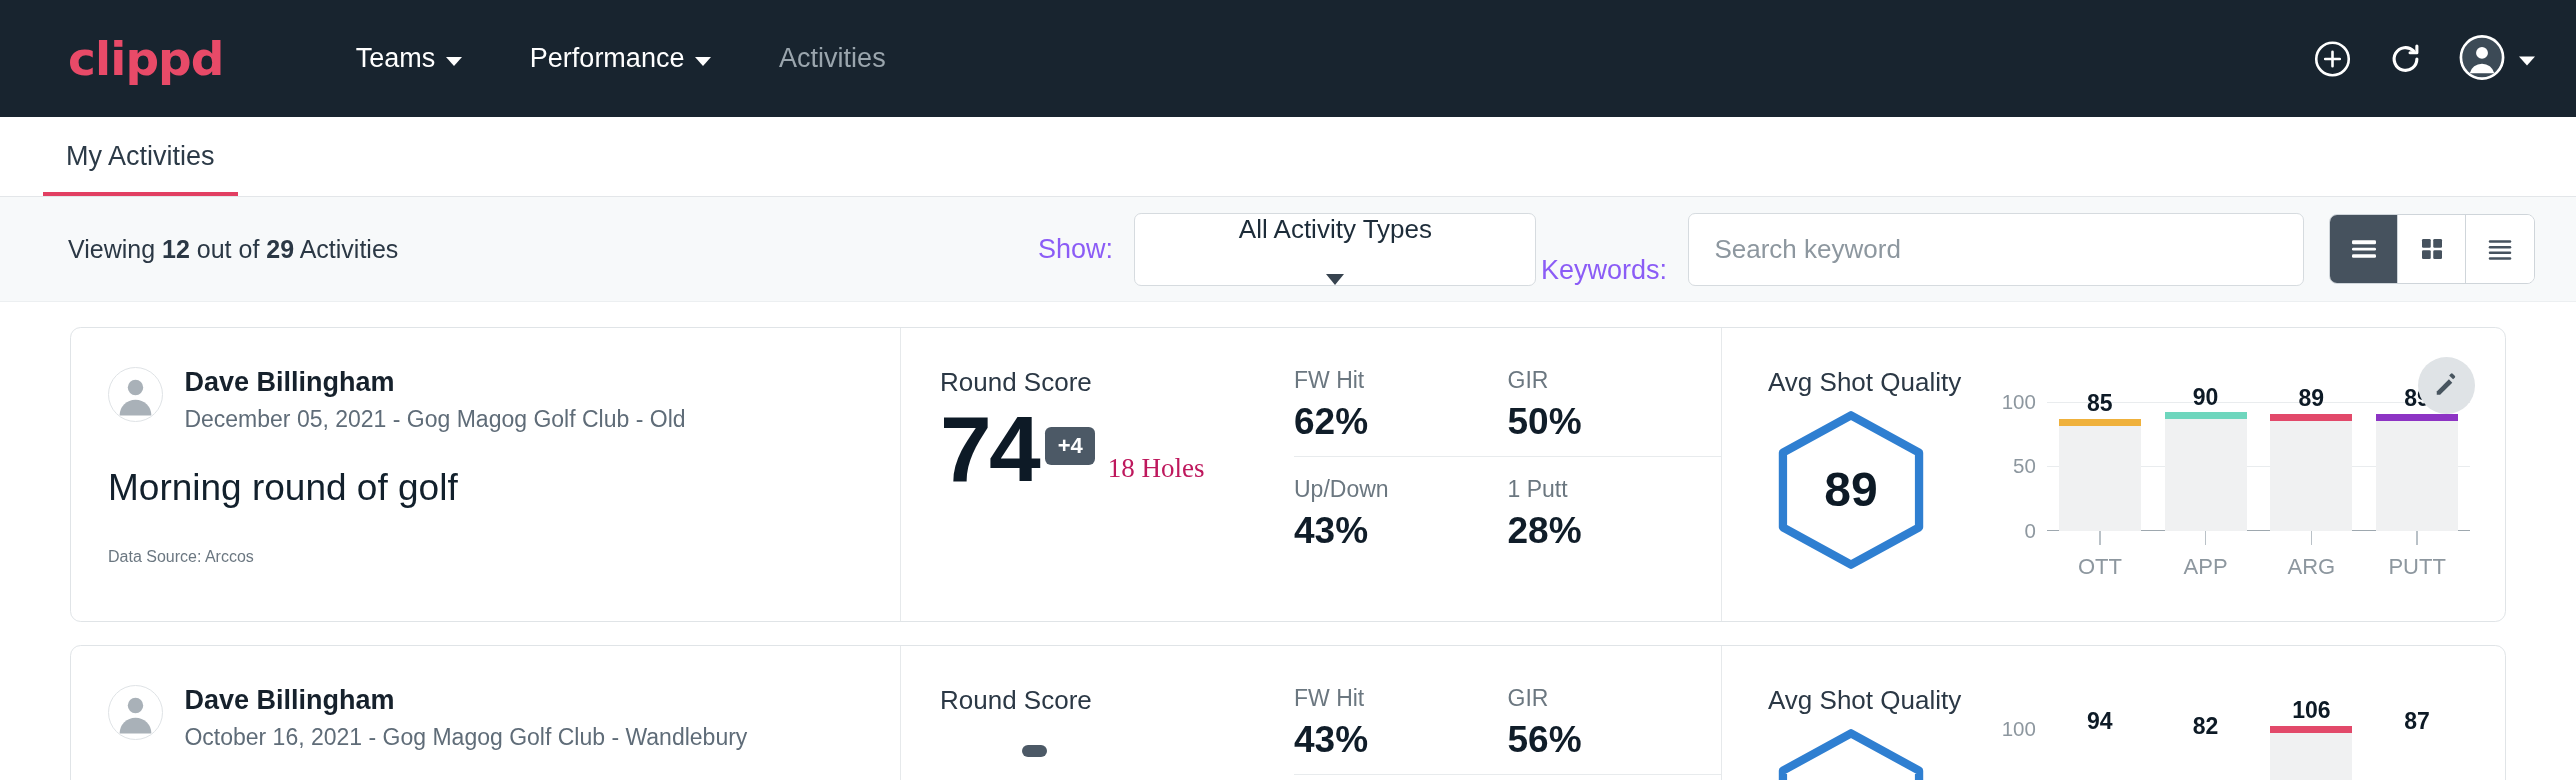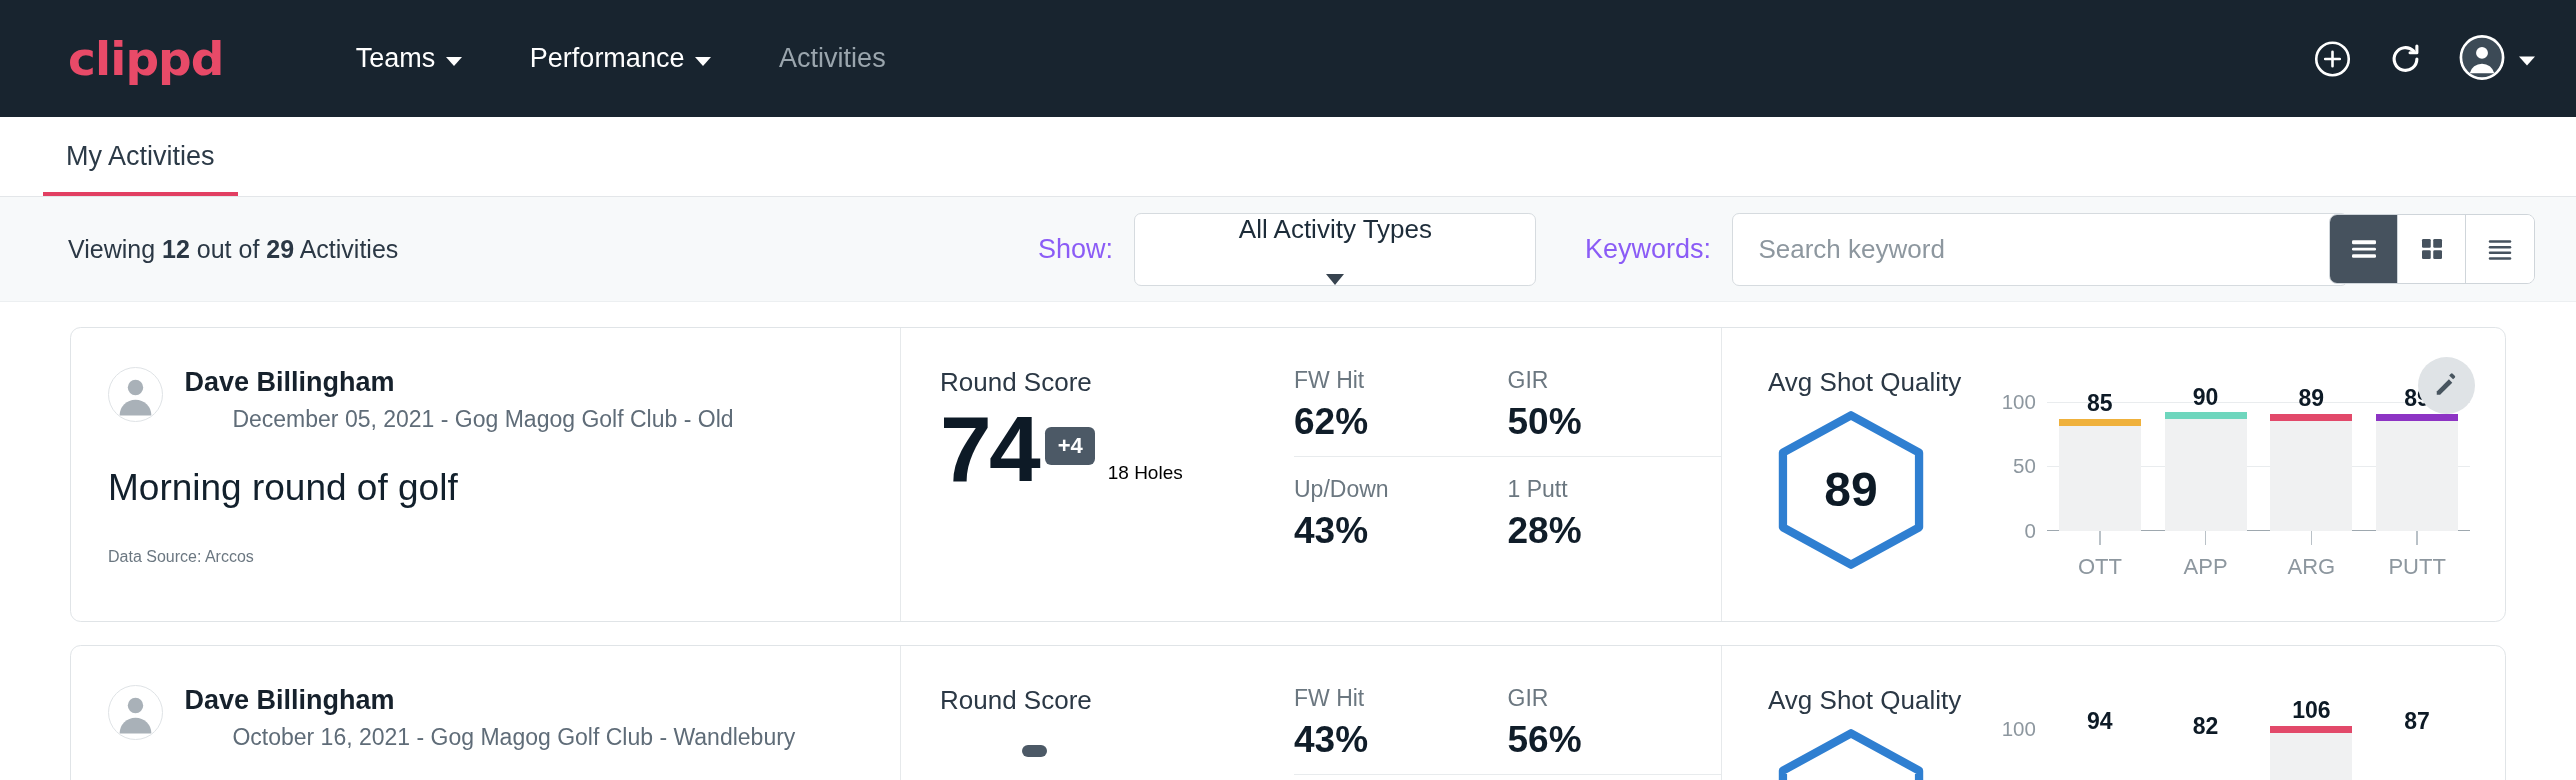--- a/index.html
+++ b/index.html
@@ -107,21 +107,21 @@
     flex-direction:column;
   }
   .sel-chev {
     width:0;height:0;
     border-left:9.8px solid transparent;
     border-right:9.8px solid transparent;
     border-top:11.6px solid #37434f;
   }
   .kw-wrap {
     position:absolute; left:1541px;
-    display:flex; align-items:center; gap:21.4px;margin-left:44px;
+    display:flex; align-items:flex-end; gap:21.4px;
   }
   .search-input {
     width:616px; height:73px;
     background:#ffffff;
     border:1.3px solid #d6dbdf;
     border-radius:7.1px;
     padding:0 25px;
     font-size:26px;
     color:#1d2c39;
     font-family:"Liberation Sans", sans-serif;
@@ -165,21 +165,21 @@
   .person { display:flex; align-items:flex-start; gap:21.4px; }
   .pavatar {
     width:55px;height:55px;border-radius:50%;
     border:1.3px solid #dfe3e6;
     background:#fff;
     display:flex;align-items:flex-end;justify-content:center;
     overflow:hidden;
     flex:none;
   }
   .pname { font-size:27px; font-weight:700; color:#16212c; line-height:1.15; }
-  .pmeta { font-size:23px; color:#5f6c78; margin-top:8px;margin-left:48px; }
+  .pmeta { font-size:23px; color:#5f6c78; margin-top:8px; }
   .ctitle { font-size:37px; color:#12202c; margin-top:34px; font-weight:400; }
   .csource { font-size:16px; color:#6b7781; margin-top:39px; }
 
   .col-score {
     width:393px;
     padding:39px 0 0 39px;
   }
   .sec-h { font-size:26px; color:#2b3845; }
   .scorerow { display:flex; align-items:flex-end; margin-top:9px; }
   .bignum {
@@ -188,21 +188,21 @@
   }
   .badge {
     background:#4c5966; color:#fff;
     font-size:22px; font-weight:700;
     border-radius:6.2px;
     padding:6.2px 12.5px;
     margin-left:7.1px;
     align-self:flex-start;
     margin-top:19.6px;
   }
-  .holes { font-size:19px; color:#000000; margin-left:12.5px; padding-bottom:9px; }
+  .holes { font-size:27px; color:#be185d; margin-left:12.5px; padding-bottom:9px;font-family:Liberation Serif, serif; }
 
   .col-stats {
     width:428px;
     padding:39px 0 0 0;
     display:grid;
     grid-template-columns:1fr 1fr;
     align-content:start;
     border-right:1.3px solid #e6e9eb;
   }
   .stat { padding-right:36px; }

